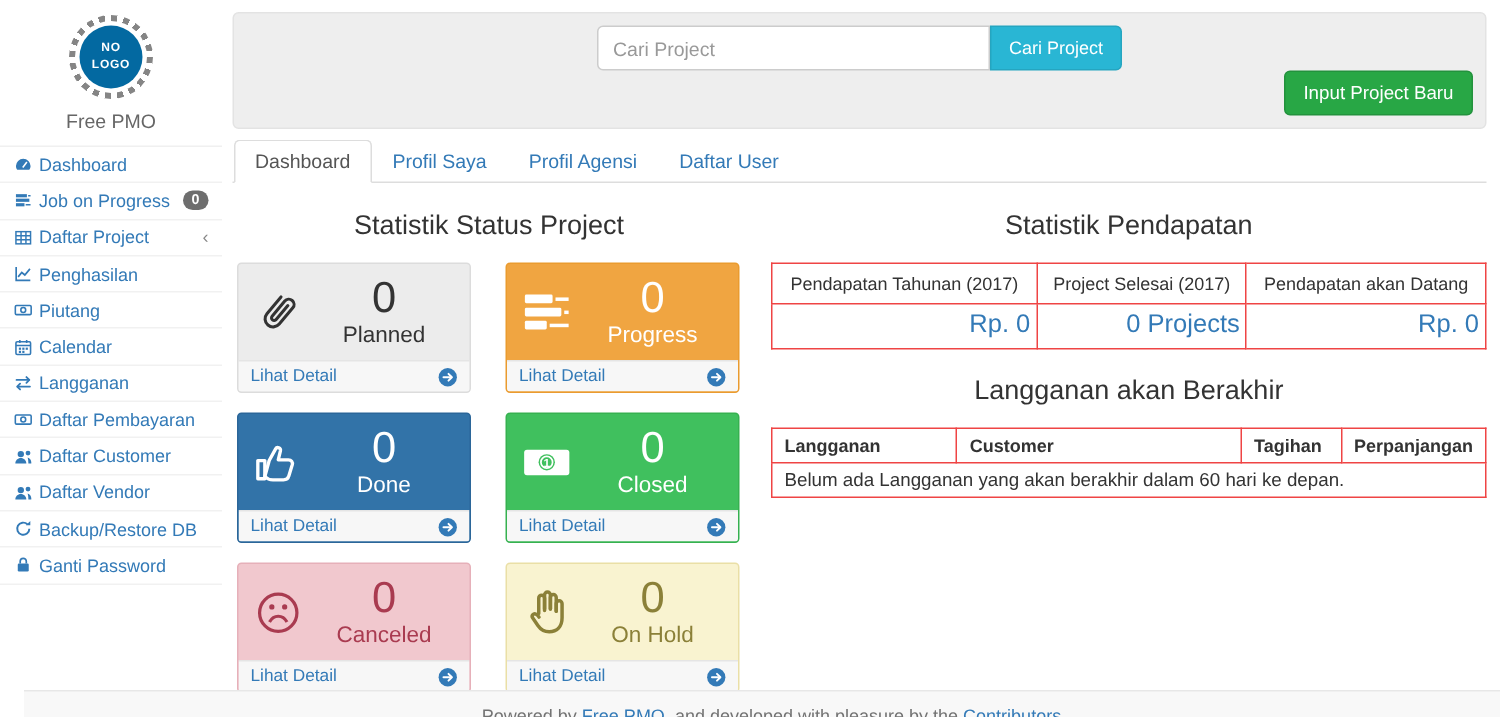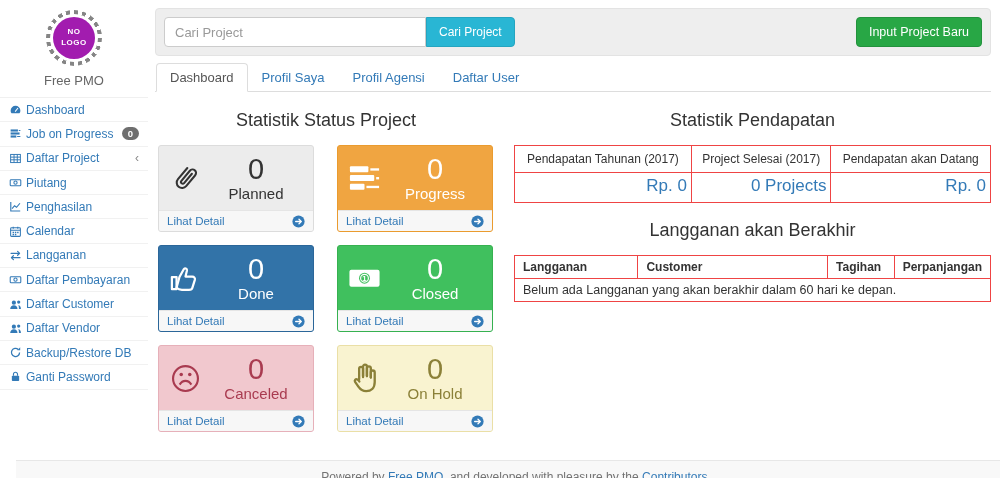--- a/index.html
+++ b/index.html
@@ -7,36 +7,36 @@
   body { font-family: "Liberation Sans", "DejaVu Sans", sans-serif; }
   .page { position:relative; width:1000px; height:478px; background:#fff; overflow:hidden; }
 
   
   .sidebar { position:absolute; left:0; top:0; width:148px; height:443px; background:#fff; }
   .brand-box { text-align:center; padding-top:10px; }
   .logo-seal { width:56px; height:56px; margin:0 auto; border-radius:50%;
     background: repeating-conic-gradient(#858585 0deg 9deg, #ffffff 9deg 18deg);
     display:flex; align-items:center; justify-content:center; }
   .logo-ring { width:48px; height:48px; border-radius:50%; background:#fff; display:flex; align-items:center; justify-content:center; }
-  .logo-core { width:42px; height:42px; border-radius:50%; background:#a21caf; color:#fff; font-size:8px; font-weight:bold;
+  .logo-core { width:42px; height:42px; border-radius:50%; background:#0369a1; color:#fff; font-size:8px; font-weight:bold;
     display:flex; align-items:center; justify-content:center; text-align:center; letter-spacing:.5px; white-space:pre-line; line-height:1.35; }
   .brand-name { margin-top:7px; font-size:13px; color:#666; }
   .side-nav { margin-top:9px; border-top:1px solid #f0f0f0; }
   .nav-item { display:flex; align-items:center; padding:4px 9px; border-bottom:1px solid #f1f1f1;
     color:#337ab7; font-size:12px; text-decoration:none; cursor:pointer; height:24.3px; }
   .nav-icon { width:17px; display:inline-flex; align-items:center; color:#337ab7; flex:0 0 17px; }
   .nav-icon svg { width:13px; height:13px; }
   .nav-label { flex:1; white-space:nowrap; }
   .nav-badge { background:#6e6e6e; color:#fff; border-radius:9px; font-size:9.5px; padding:1px 6px; font-weight:bold; }
   .nav-chevron { color:#888; font-size:12px; }
 
   
   .main { position:absolute; left:148px; top:0; width:852px; height:443px; background:#fff; }
   .topbar { margin:8px 9px 0 7px; background:#eeeeee; border:1px solid #e3e3e3; border-radius:4px;
-    padding:8px; display:flex; align-items:center; }
+    padding:8px; display:flex; align-items:center;flex-direction:column; }
   .search-group { display:flex; }
   .search-input { width:262px; height:30px; border:1px solid #ccc; border-radius:4px 0 0 4px; padding:0 10px;
     font-size:13px; color:#555; font-family:inherit; }
   .search-input::placeholder { color:#999; }
   .btn { border:none; font-family:inherit; cursor:pointer; }
   .btn-search { height:30px; padding:0 12px; font-size:12px; color:#fff; background:#29b6d4;
     border:1px solid #25a5c0; border-radius:0 4px 4px 0; }
   .btn-new { margin-left:auto; height:30px; padding:0 12px; font-size:12.5px; color:#fff; background:#28a745;
     border:1px solid #23923d; border-radius:4px; }
 
@@ -129,38 +129,38 @@
                 <path d="M2 6.3h12M2 9.6h12M6.2 3v10M10.2 3v10"></path>
               </g>
             </svg>
           </span>
           <span class="nav-label">Daftar Project</span>
           <span class="nav-chevron">‹</span>
         </a>
         <a class="nav-item">
           <span class="nav-icon">
             <svg viewBox="0 0 16 16" xmlns="http://www.w3.org/2000/svg">
+              <g stroke="currentColor" fill="none" stroke-width="1.4">
+                <path d="M2.2 2.5v11h11.6"></path>
+                <path d="M3.8 10.6l3-3.6 2.5 2 4.2-5"></path>
+              </g>
+            </svg>
+          </span>
+          <span class="nav-label">Penghasilan</span>
+        </a>
+        <a class="nav-item">
+          <span class="nav-icon">
+            <svg viewBox="0 0 16 16" xmlns="http://www.w3.org/2000/svg">
               <g stroke="currentColor" fill="none" stroke-width="1.3">
                 <rect x="1.5" y="4.5" width="13" height="7.5" rx="1"></rect>
                 <circle cx="8" cy="8.2" r="2"></circle>
               </g>
             </svg>
           </span>
           <span class="nav-label">Piutang</span>
-        </a>
-        <a class="nav-item">
-          <span class="nav-icon">
-            <svg viewBox="0 0 16 16" xmlns="http://www.w3.org/2000/svg">
-              <g stroke="currentColor" fill="none" stroke-width="1.4">
-                <path d="M2.2 2.5v11h11.6"></path>
-                <path d="M3.8 10.6l3-3.6 2.5 2 4.2-5"></path>
-              </g>
-            </svg>
-          </span>
-          <span class="nav-label">Penghasilan</span>
         </a>
         <a class="nav-item">
           <span class="nav-icon">
             <svg viewBox="0 0 16 16" xmlns="http://www.w3.org/2000/svg">
               <g stroke="currentColor" fill="none" stroke-width="1.3">
                 <rect x="2" y="3.5" width="12" height="10.5" rx="1"></rect>
                 <path d="M2 6.5h12M5.2 2v2.5M10.8 2v2.5"></path>
               </g>
               <g fill="currentColor">
                 <rect x="4.4" y="8.3" width="1.8" height="1.8"></rect>

